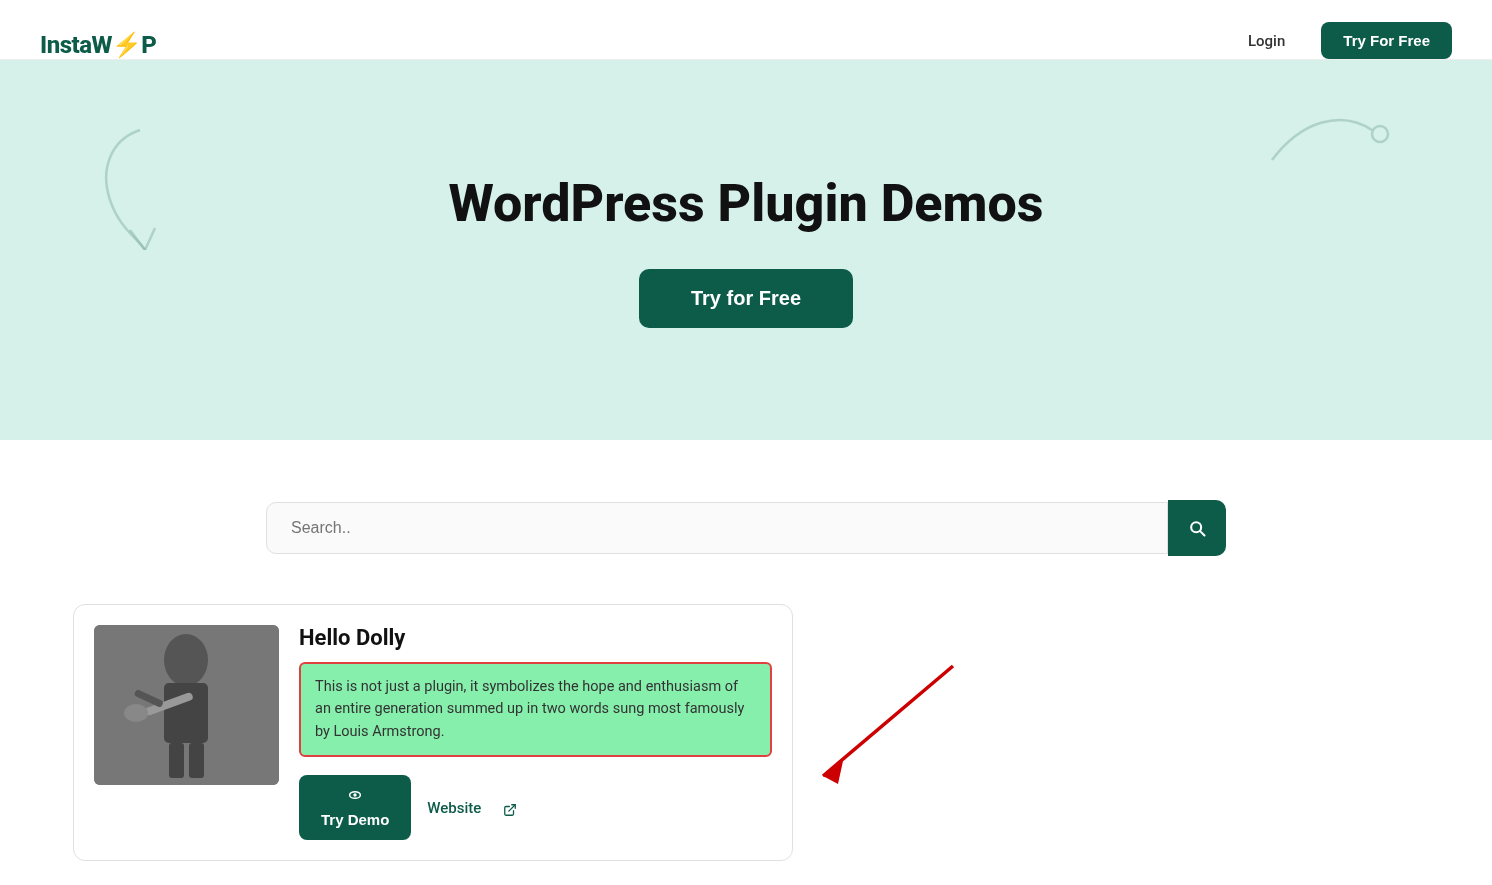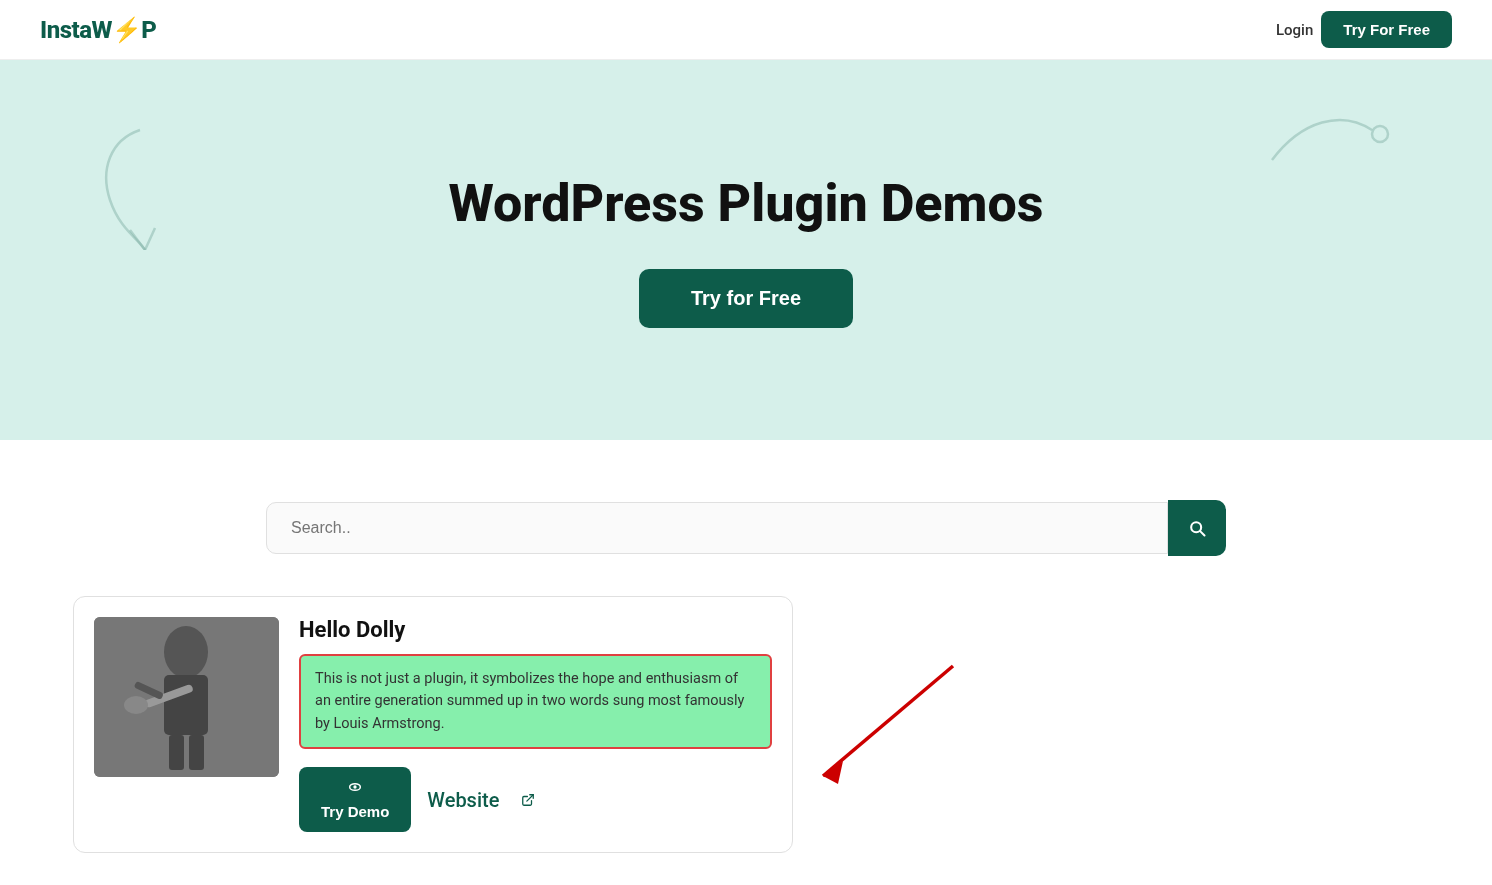--- a/index.html
+++ b/index.html
@@ -1,21 +1,21 @@
 <!DOCTYPE html>
 <html><head>
   <meta charset="utf-8">
   <style>
     * { margin: 0; padding: 0; box-sizing: border-box; }
     body { font-family: -apple-system, BlinkMacSystemFont, 'Segoe UI', Roboto, sans-serif; background: #fff; overflow-x: hidden; }
 
     
     .navbar {
       display: flex;
-      align-items: center;
+      align-items: flex-end;
       justify-content: space-between;
       padding: 0 40px;
       height: 60px;
       background: #fff;
       border-bottom: 1px solid #eee;
       position: relative;
       z-index: 10;
     }
     .navbar-logo {
       display: flex;
@@ -38,21 +38,21 @@
     }
     .navbar-nav a {
       text-decoration: none;
       color: #333;
       font-size: 15px;
       font-weight: 500;
     }
     .navbar-right {
       display: flex;
       align-items: center;
-      gap: 8px;
+      gap: 36px;
     }
     .nav-login {
       font-size: 15px;
       font-weight: 500;
       color: #333;
       text-decoration: none;
       cursor: pointer;
     }
     .btn-try-free-nav {
       background: #0d5c4a;
@@ -151,20 +151,21 @@
     .plugin-card {
       background: #fff;
       border: 1.5px solid #e0e0e0;
       border-radius: 12px;
       display: flex;
       align-items: flex-start;
       padding: 20px;
       max-width: 720px;
       gap: 20px;
       position: relative;
+      margin-top: 8px;
     }
     .plugin-card-body {
       flex: 1;
     }
     .plugin-card-title {
       font-size: 22px;
       font-weight: 700;
       color: #111;
       margin-bottom: 12px;
     }
@@ -196,25 +197,25 @@
       cursor: pointer;
       display: flex;
       align-items: center;
       gap: 8px;
       flex-direction: column;
     }
     .btn-website {
       background: none;
       border: none;
       color: #0d5c4a;
-      font-size: 20px;
+      font-size: 15px;
       font-weight: 500;
       cursor: pointer;
       display: flex;
-      align-items: center;
+      align-items: flex-end;
       gap: 22px;
       text-decoration: none;
     }
 
     
     .annotation-arrow {
       position: absolute;
       right: -180px;
       top: 60px;
       pointer-events: none;

